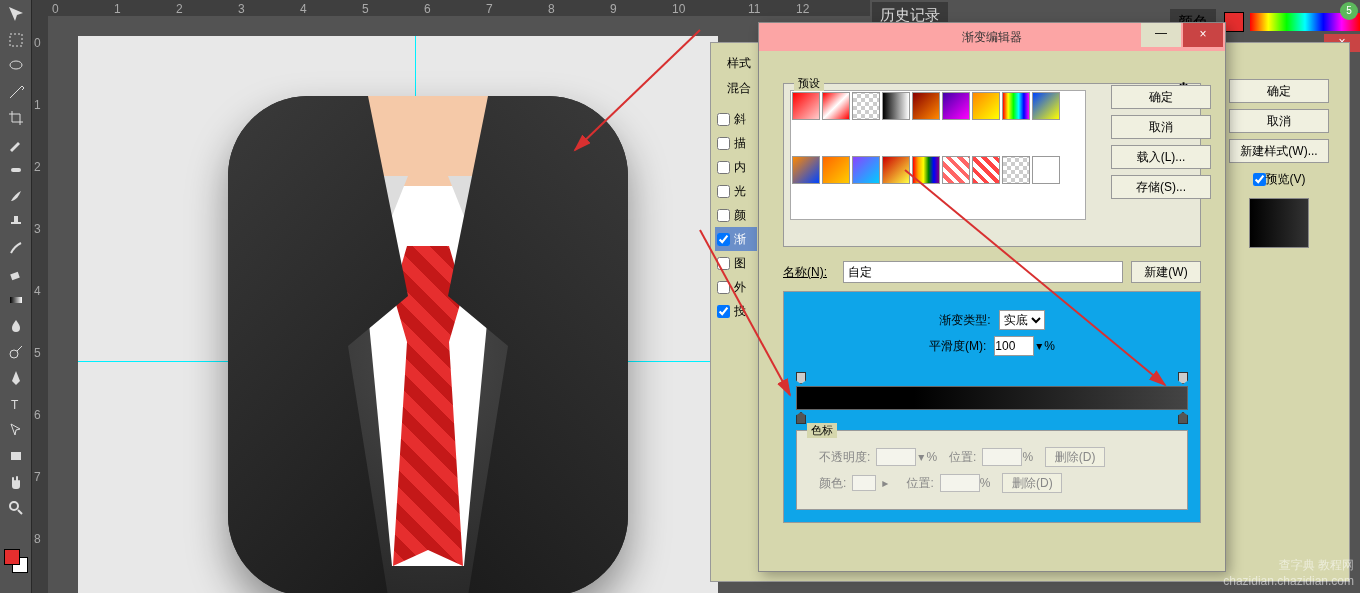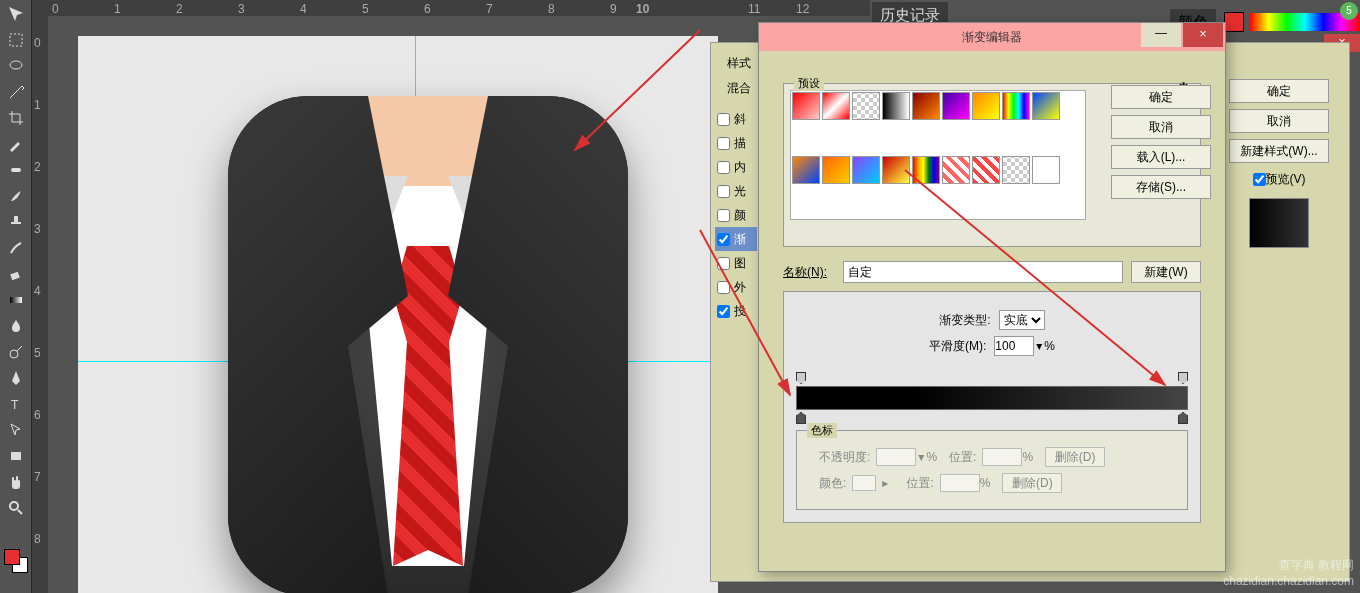--- a/index.html
+++ b/index.html
@@ -70,21 +70,21 @@
     .preset-grid { display: flex; flex-wrap: wrap; width: 296px; height: 130px; overflow-y: auto; background: #fff; border: 1px solid #aaa; }
     .preset-item { width: 28px; height: 28px; margin: 1px; border: 1px solid #999; cursor: pointer; }
     
     .gd-right-btns { position: absolute; right: 24px; top: 56px; width: 90px; }
     
     .name-row { display: flex; align-items: center; margin: 14px 0 8px; }
     .name-row label { width: 60px; text-decoration: underline; }
     .name-row input { flex: 1; height: 22px; border: 1px solid #999; padding: 0 4px; background: #fff; }
     .name-row .new-btn { width: 70px; height: 22px; margin-left: 8px; background: #f0f0e0; border: 1px solid #999; cursor: pointer; }
     
-    .type-box { border: 1px solid #999; padding: 12px; margin-top: 8px; background: #e5e5e5; position: relative; }
+    .type-box { border: 1px solid #999; padding: 12px; margin-top: 8px; background: #0ea5e9; position: relative; }
     .type-row { display: flex; align-items: center; justify-content: center; margin: 6px 0; }
     .type-row label { margin-right: 8px; }
     .type-row select, .type-row input { height: 20px; border: 1px solid #999; background: #fff; }
     
     .gradient-bar-wrap { position: relative; margin: 30px 0 20px; }
     .gradient-bar { height: 24px; background: linear-gradient(to right, #000 0%, #000 30%, #444 100%); border: 1px solid #666; }
     .stop-top { position: absolute; top: -14px; width: 10px; height: 12px; background: #ccc; border: 1px solid #333; clip-path: polygon(0 0, 100% 0, 100% 70%, 50% 100%, 0 70%); }
     .stop-bot { position: absolute; bottom: -14px; width: 10px; height: 12px; background: #555; border: 1px solid #333; clip-path: polygon(50% 0, 100% 30%, 100% 100%, 0 100%, 0 30%); }
     
     .stops-box { border: 1px solid #999; padding: 10px; background: #e8e8d8; position: relative; }
@@ -231,21 +231,21 @@
     <span style="left: 20px;">0</span>
     <span style="left: 82px;">1</span>
     <span style="left: 144px;">2</span>
     <span style="left: 206px;">3</span>
     <span style="left: 268px;">4</span>
     <span style="left: 330px;">5</span>
     <span style="left: 392px;">6</span>
     <span style="left: 454px;">7</span>
     <span style="left: 516px;">8</span>
     <span style="left: 578px;">9</span>
-    <span style="left: 604px; font-weight: bold;">10</span>
+    <span style="left: 640px;">10</span>
     <span style="left: 716px;">11</span>
     <span style="left: 764px;">12</span>
     <span style="left: 850px;">13</span>
   </div>
 <div class="ruler-v">
     <span style="top: 20px;">0</span>
     <span style="top: 82px;">1</span>
     <span style="top: 144px;">2</span>
     <span style="top: 206px;">3</span>
     <span style="top: 268px;">4</span>

